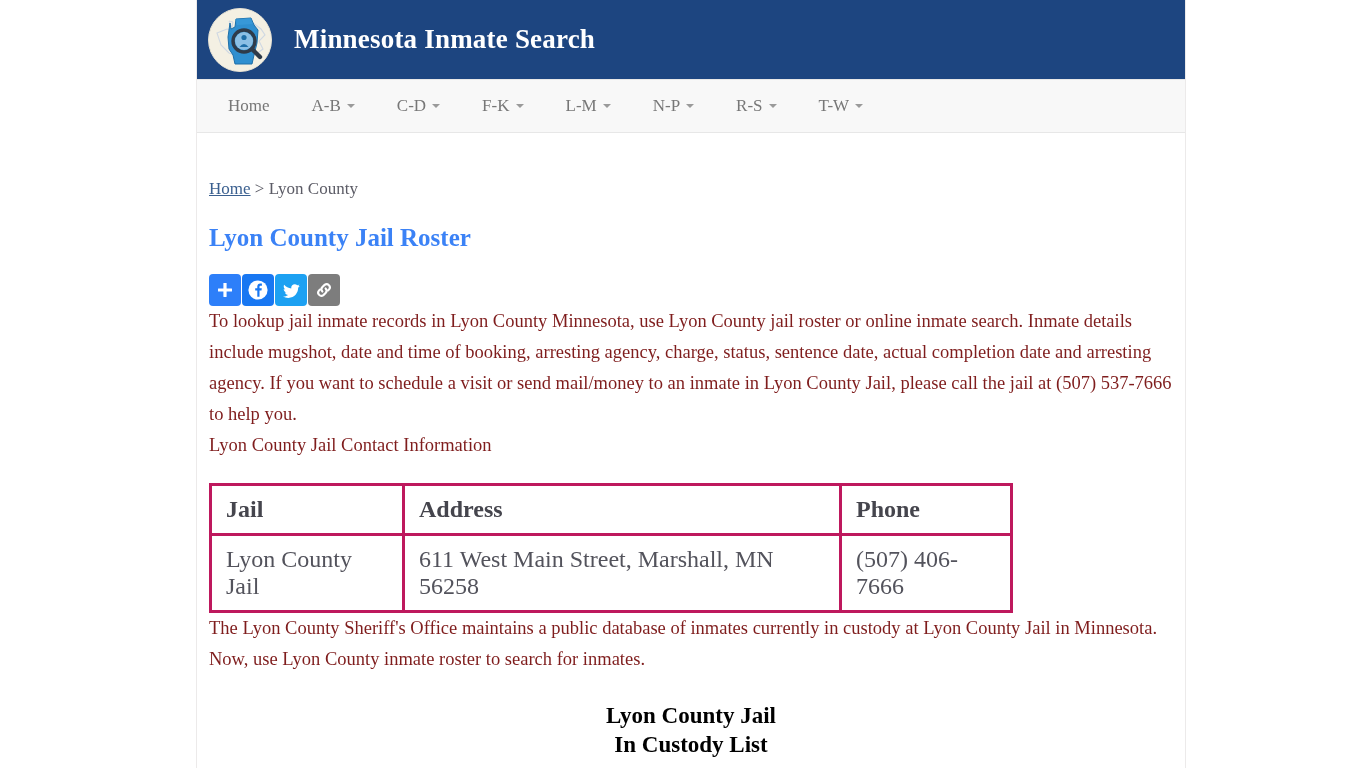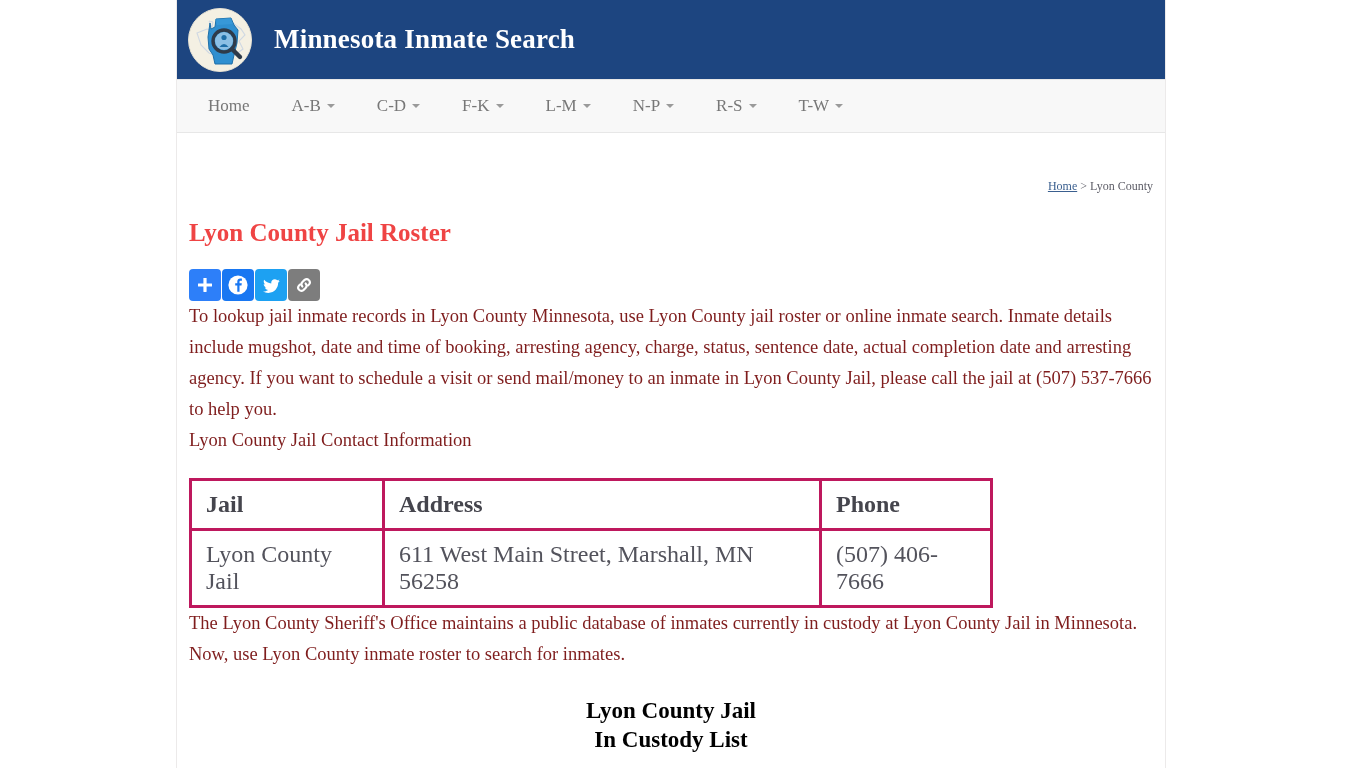--- a/index.html
+++ b/index.html
@@ -15,21 +15,21 @@
 
   .page-wrap {
     width: 1366px;
     height: 768px;
     position: relative;
     background: #ffffff;
   }
 
   .container {
     position: absolute;
-    left: 176px;
+    left: 196px;
     top: 0;
     width: 990px;
     min-height: 768px;
     background: #ffffff;
     border-left: 1px solid #eceaea;
     border-right: 1px solid #eceaea;
   }
 
   
   .site-header {
@@ -93,35 +93,34 @@
     border-top: 4px solid #9a9a9a;
   }
 
   
   .content {
     padding: 0 12px 0 12px;
   }
 
   .breadcrumb {
     margin-top: 46px;
-    font-size: 12px;
+    font-size: 17px;
     color: #5c5c66;
     font-family: "Liberation Serif", "DejaVu Serif", serif;
-    text-align: right;
   }
   .breadcrumb a {
     color: #3a5f8f;
     text-decoration: underline;
     cursor: pointer;
   }
   .breadcrumb .sep { color: #5c5c66; }
 
   h1.page-title {
     font-size: 25px;
-    color: #ef4444;
+    color: #3b82f6;
     font-weight: bold;
     margin: 25px 0 0 0;
     font-family: "Liberation Serif", "DejaVu Serif", serif;
   }
 
   
   .share-row {
     margin-top: 22px;
     display: flex;
     gap: 1px;

